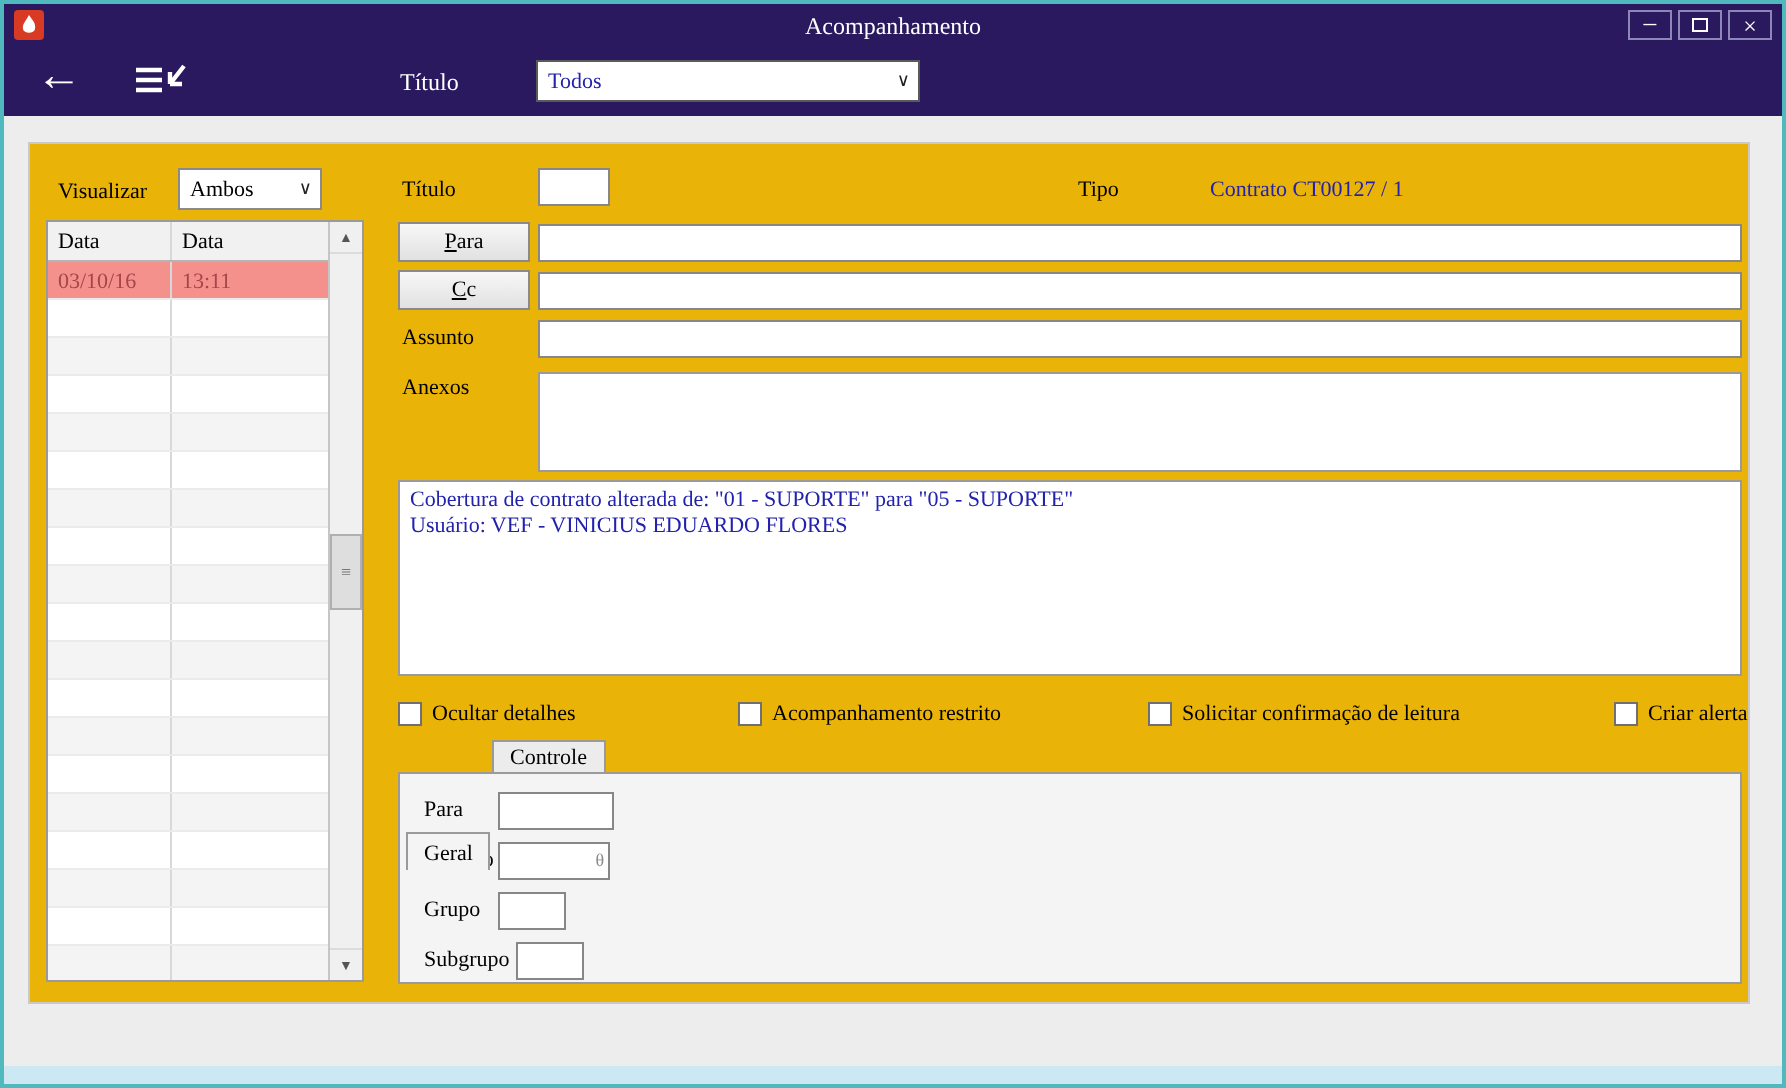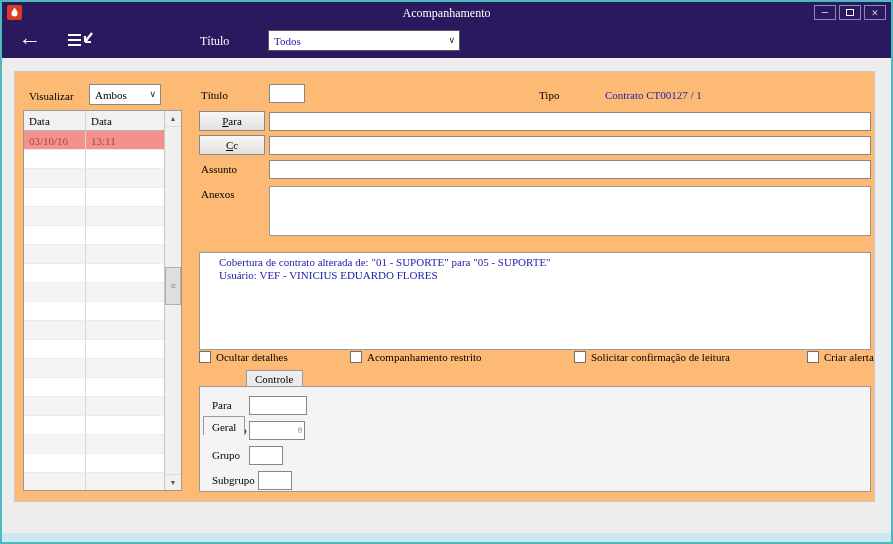--- a/index.html
+++ b/index.html
@@ -24,27 +24,27 @@
   .back { position:absolute; left:16px; top:1px; color:#fff; font-size:23px; font-weight:bold; cursor:default; }
   .tool-icon { position:absolute; left:64px; top:7px; }
   .tb-label { position:absolute; left:198px; top:10px; color:#fff; font-size:12px; }
   .tb-dropdown { position:absolute; left:266px; top:6px; width:192px; height:21px; background:#fff;
                  border:1px solid #5a5a5a; font-size:11px; padding:4px 16px 0 5px; color:#2222ae; }
   .dd-chev { position:absolute; right:4px; top:4px; font-size:9px; color:#222; }
   
   .content { position:absolute; top:56px; left:0; right:0; bottom:0; background:#ededed; }
   .bottom-strip { position:absolute; left:0; right:0; bottom:0; height:9px; background:#cbe8f3; }
   .main-box { position:absolute; left:12px; top:13px; width:861px; height:431px;
-              background:#fdba74; border:1px solid #c9c9c9; }
+              background:#eab308; border:1px solid #c9c9c9; }
   .lbl { position:absolute; font-size:11px; color:#000; white-space:nowrap; }
   .blue { color:#2222ae; }
   .field { position:absolute; height:19px; border:1px solid #878787; background:#fff;
            font-size:11px; padding:0 3px; font-family:inherit; }
   .box { position:absolute; background:#fff; border:1px solid #9a9a9a; }
-  .message { color:#2222ae; font-size:11px; padding:3px 19px; line-height:13px;margin-top:12px; }
+  .message { color:#2222ae; font-size:11px; padding:3px 5px; line-height:13px; }
   .btn { position:absolute; width:66px; height:20px; background:linear-gradient(#f7f7f7,#e1e1e1);
          border:1px solid #8a8a8a; font-size:11px; font-family:inherit; padding:0; }
   .btn span { display:block; }
   .btn span::first-letter { text-decoration:underline; }
   
   .dropdown { position:absolute; height:21px; background:#fff; border:1px solid #8a8a8a;
               font-size:11px; padding:4px 16px 0 5px; color:#000; }
   
   .dtable { position:absolute; left:8px; top:38px; width:159px; height:381px;
             border:1px solid #9a9a9a; background:#fff; overflow:hidden; }
@@ -247,21 +247,21 @@
 
       <div class="box message" style="left:184px;top:168px;width:672px;height:98px">
         <div>Cobertura de contrato alterada de: "01 - SUPORTE" para "05 - SUPORTE"</div>
         <div>Usuário: VEF - VINICIUS EDUARDO FLORES</div>
       </div>
 
       <div class="cb" style="left:184px;top:277px">
         <span class="cbbox"></span>
         <span class="cbl">Ocultar detalhes</span>
       </div>
-      <div class="cb" style="left:335px;top:277px">
+      <div class="cb" style="left:354px;top:277px">
         <span class="cbbox"></span>
         <span class="cbl">Acompanhamento restrito</span>
       </div>
       <div class="cb" style="left:559px;top:277px">
         <span class="cbbox"></span>
         <span class="cbl">Solicitar confirmação de leitura</span>
       </div>
       <div class="cb" style="left:792px;top:277px">
         <span class="cbbox"></span>
         <span class="cbl">Criar alerta</span>

